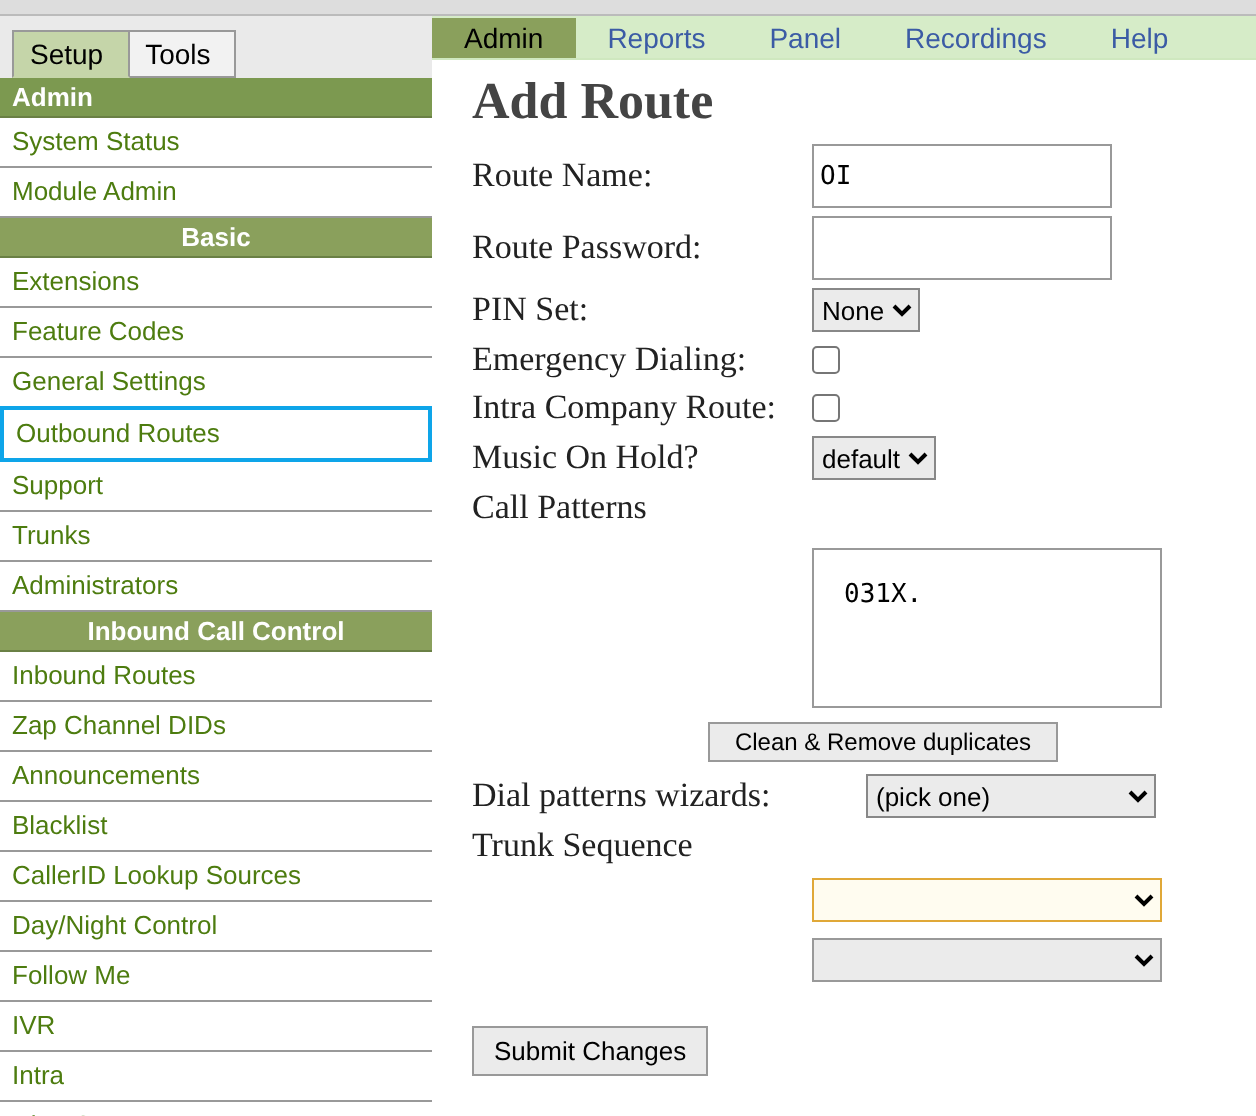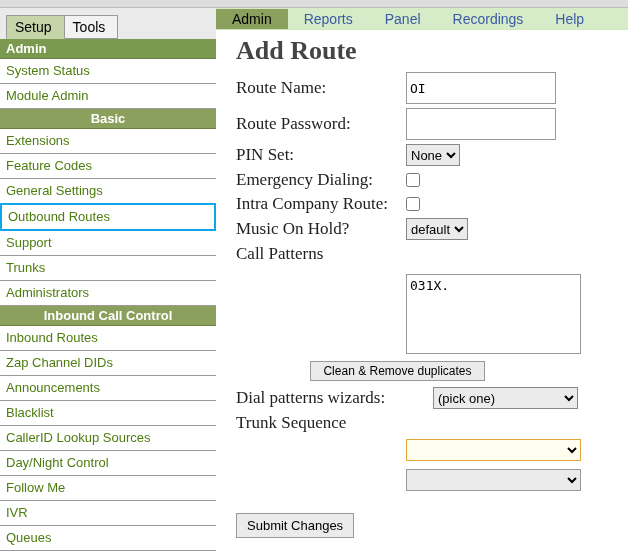--- a/index.html
+++ b/index.html
@@ -139,27 +139,27 @@
     width: 14px;
     height: 14px;
     margin: 0;
   }
   .textarea-dial {
     width: 175px;
     height: 80px;
     border: 1px solid #999;
     font-family: monospace;
     font-size: 13px;
-    padding: 3px;
+    padding: 15px;
     resize: none;
     margin-left: 170px;
     margin-top: 6px;
   }
   .clean-btn {
-    margin-left: 74px;
+    margin-left: 118px;
     margin-top: 4px;
     font-size: 12px;
     padding: 2px 8px;
     background: #ebebeb;
     border: 1px solid #999;
     font-family: Arial, sans-serif;
     cursor: pointer;
     width: 175px;
     text-align: center;
   }
@@ -220,21 +220,21 @@
 
     <div class="section-header olive">Inbound Call Control</div>
     <div class="menu-item">Inbound Routes</div>
     <div class="menu-item">Zap Channel DIDs</div>
     <div class="menu-item">Announcements</div>
     <div class="menu-item">Blacklist</div>
     <div class="menu-item">CallerID Lookup Sources</div>
     <div class="menu-item">Day/Night Control</div>
     <div class="menu-item">Follow Me</div>
     <div class="menu-item">IVR</div>
-    <div class="menu-item">Queues</div>
+    <div class="menu-item">Intra</div>
     <div class="menu-item">Ring Groups</div>
 
   </div>
 
   <div class="right">
     <div class="top-nav">
       <div class="nav-link active">Admin</div>
       <div class="nav-link">Reports</div>
       <div class="nav-link">Panel</div>
       <div class="nav-link">Recordings</div>

